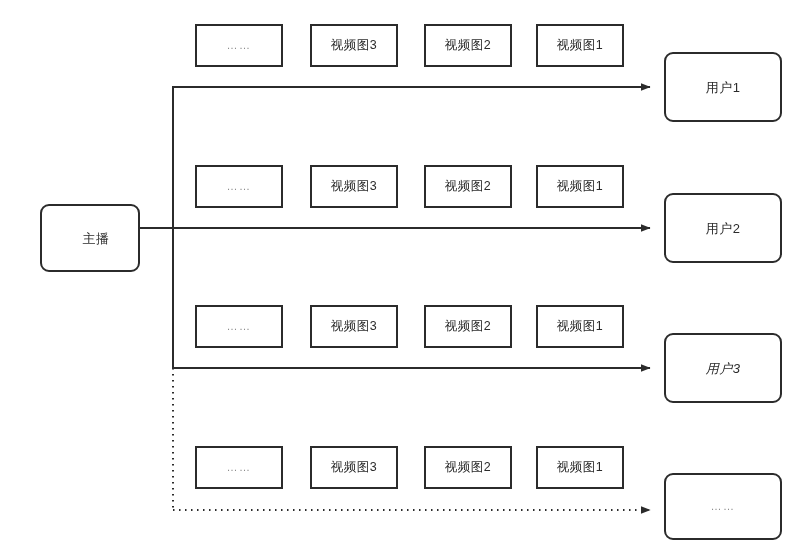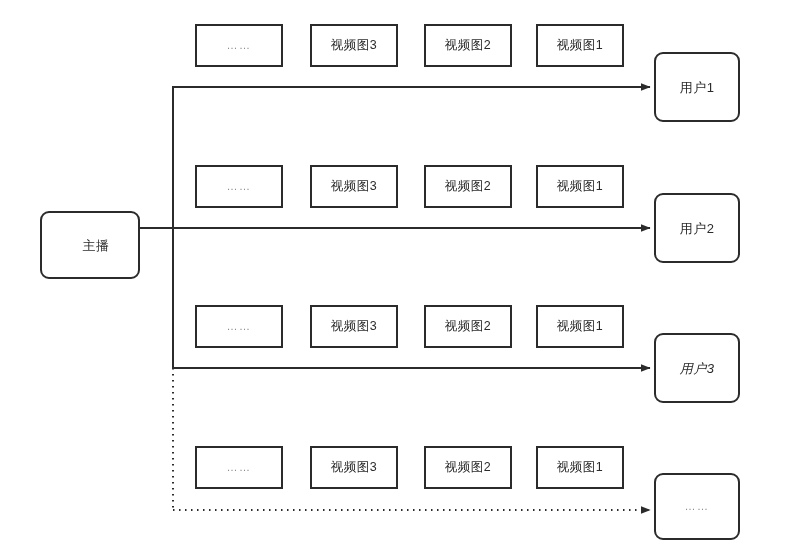--- a/index.html
+++ b/index.html
@@ -50,29 +50,30 @@
   .node .lbl {
     display: block;
     white-space: nowrap;
   }
   .node.ellipsis .lbl {
     color: #8c8c8c;
     font-size: 11px;
     letter-spacing: 1.5px;
   }
   .node.anchor {
-    width: 86px;
+    width: 118px;
     height: 70px;
+    margin-left: 10px;
   }
   .node.anchor.tall {
     height: 67px;
   }
   .node.host {
     left: 40px;
-    top: 211px;
+    top: 204px;
     width: 100px;
     height: 68px;
     padding-left: 12px;
   }
 </style>
 </head>
 <body>
 
 <div id="canvas">
 

